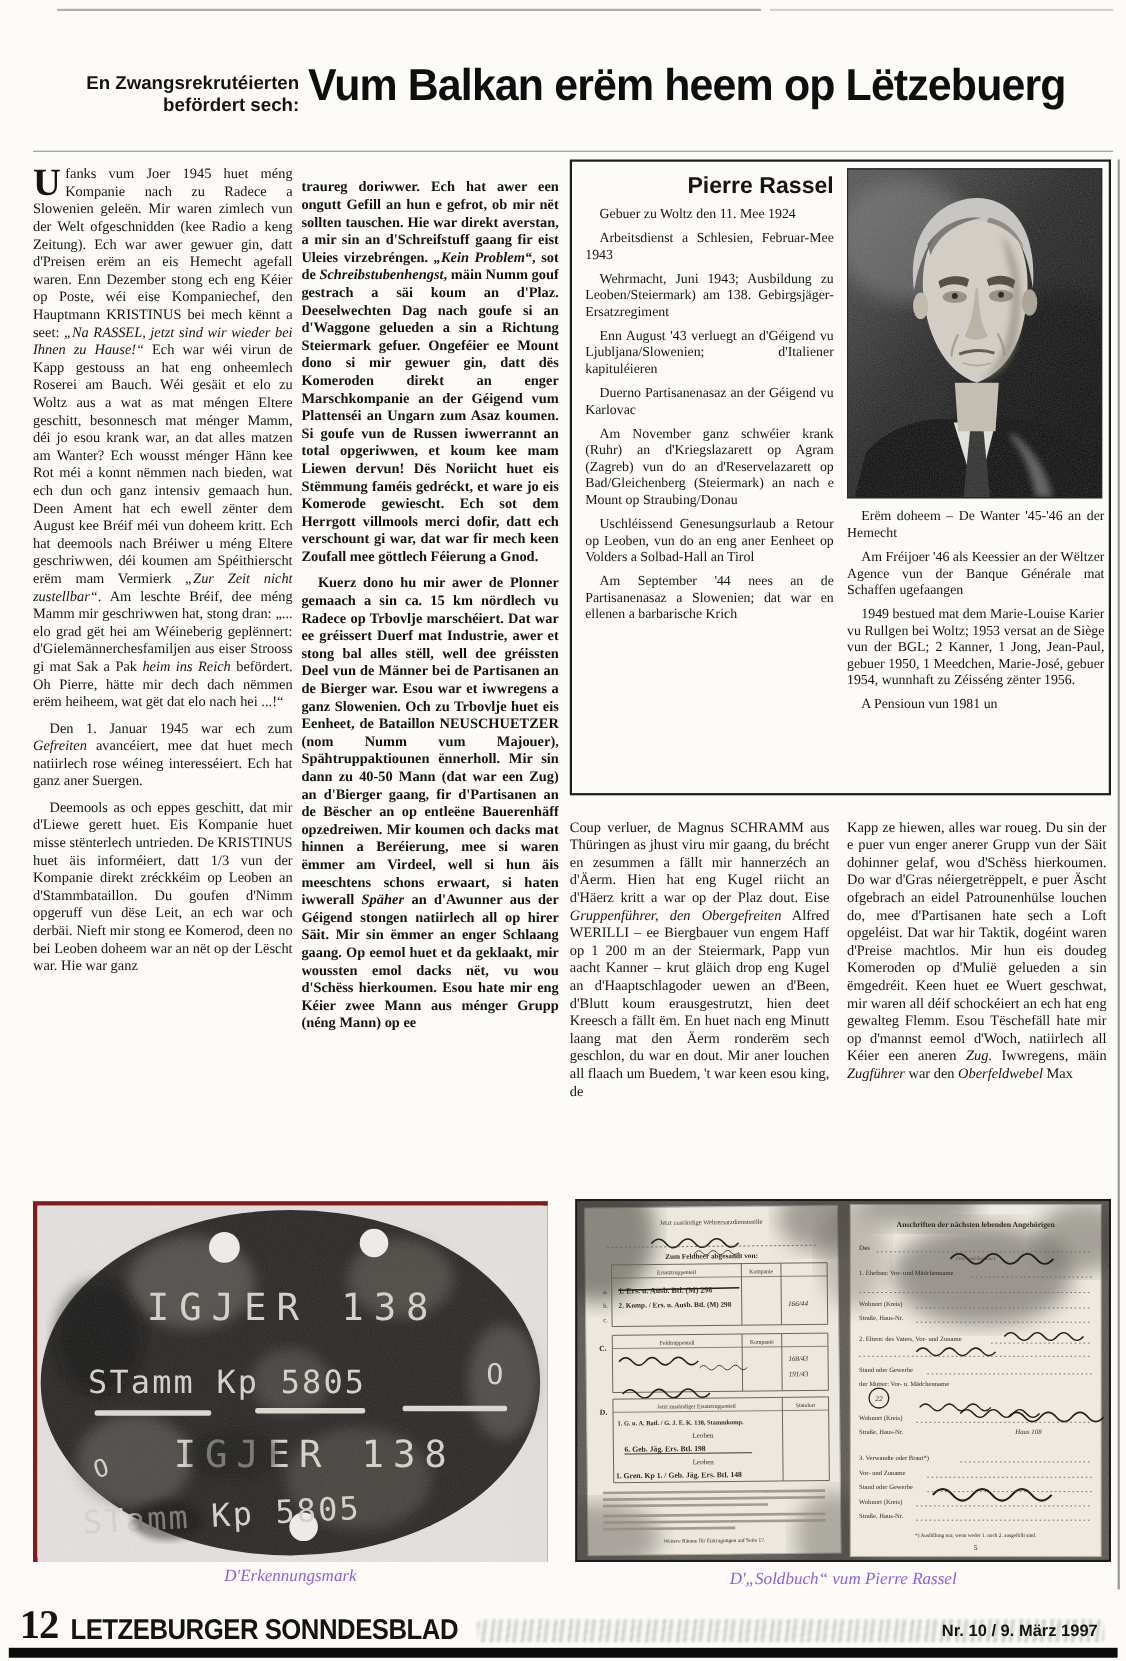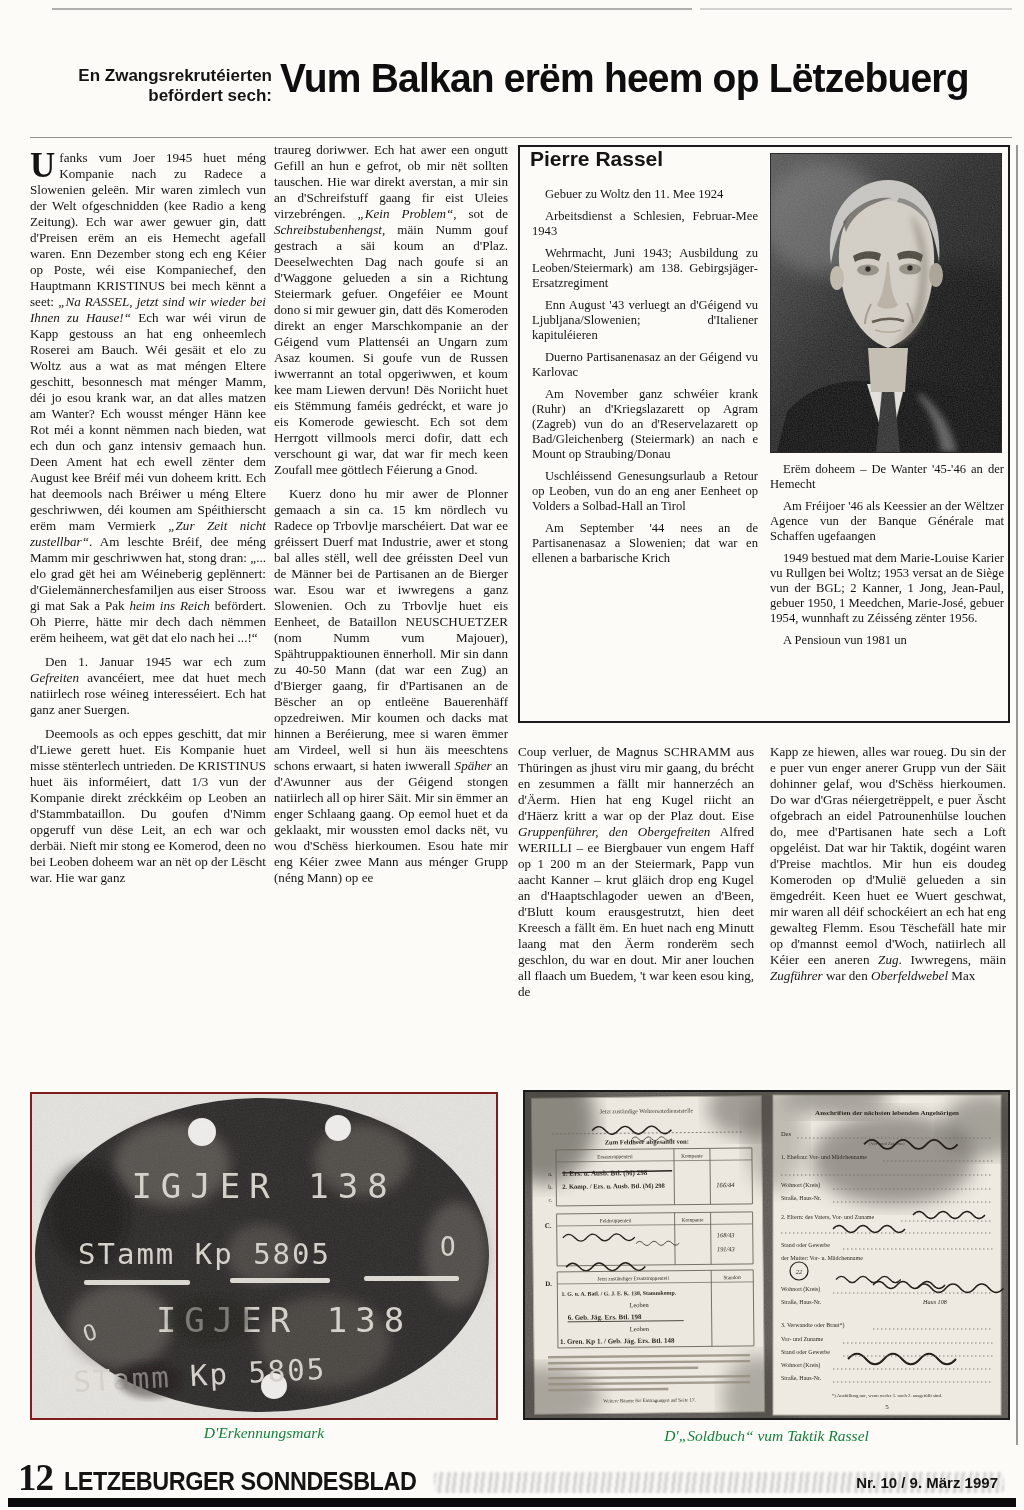--- a/index.html
+++ b/index.html
@@ -12,42 +12,42 @@
   .headline{position:absolute;left:280px;top:56px;width:736px;
             font-family:"Liberation Sans",sans-serif;font-weight:bold;font-size:39px;
             letter-spacing:-0.8px;white-space:nowrap;color:#0e0e0e;transform:scaleY(1.04);}
   
   .col{position:absolute;font-size:13.1px;line-height:16px;text-align:justify;overflow:hidden;}
   .col p{margin:0 0 8px;text-indent:15px;}
   .col p.noindent{text-indent:0;}
   .it{font-style:italic;}
   .dropcap{float:left;font-weight:bold;font-size:35px;line-height:27px;padding:2px 4px 0 0;}
   .c1{left:30px;top:150px;width:236px;height:930px;}
-  .c2{left:274px;top:142px;width:234px;height:930px;}
+  .c2{left:274px;top:162px;width:234px;height:930px;font-weight:bold;}
   .c3{left:518px;top:744px;width:236px;height:334px;}
   .c4{left:770px;top:744px;width:236px;height:334px;}
   
   .bio-box{position:absolute;left:518px;top:145px;width:492px;height:578px;
            border:2px solid #1c1c1c;box-sizing:border-box;background:#fcfbf8;}
-  .bio-title{position:absolute;left:10px;top:0;width:228px;text-align:left;
+  .bio-title{position:absolute;left:10px;top:10px;width:228px;text-align:right;
              font-family:"Liberation Sans",sans-serif;font-weight:bold;font-size:21px;}
   .bio-col{position:absolute;left:12px;top:40px;width:226px;height:528px;
            font-size:12.6px;line-height:15px;text-align:justify;overflow:hidden;}
   .bio-col p{margin:0 0 7px;text-indent:13px;}
   .photo-col{position:absolute;left:250px;top:6px;width:234px;}
   .portrait-frame{width:230px;height:298px;border:1px solid #2a2a2a;background:#222;}
   .photo-col .cap{margin-top:9px;font-size:12.6px;line-height:15px;text-align:justify;
                   height:212px;overflow:hidden;}
   .photo-col .cap p{margin:0 0 7px;text-indent:13px;}
   
   .photo-left{position:absolute;left:30px;top:1092px;width:468px;height:328px;
-              border:2px solid #7f1d1d;box-sizing:border-box;background:#e7e5e0;}
+              border:4px solid #7f1d1d;box-sizing:border-box;background:#e7e5e0;}
   .photo-right{position:absolute;left:523px;top:1090px;width:487px;height:330px;
                border:2px solid #1b1b1b;box-sizing:border-box;background:#585451;}
-  .caption{position:absolute;text-align:center;font-style:italic;font-size:15.5px;color:#15803d;}
+  .caption{position:absolute;text-align:center;font-style:italic;font-size:15.5px;color:#8b5cf6;}
   .cap-left{left:30px;top:1424px;width:468px;}
   .cap-right{left:523px;top:1427px;width:487px;}
   
   .f-num{position:absolute;left:18px;top:1456px;font-family:Liberation Serif, serif;
          font-weight:bold;font-size:37px;letter-spacing:-1px;}
   .f-pub{position:absolute;left:64px;top:1466px;font-family:"Liberation Sans",sans-serif;
          font-weight:bold;font-size:26px;letter-spacing:-0.5px;transform:scaleX(0.9);
          transform-origin:left center;white-space:nowrap;}
   .f-smudge{position:absolute;left:434px;top:1472px;width:570px;height:21px;border-radius:4px;
             background:repeating-linear-gradient(97deg,rgba(105,105,105,.45) 0 2px,
@@ -317,21 +317,21 @@
           <text x="8" y="272" font-size="6" class="serif">Wohnort (Kreis)</text>
           <line x1="60" y1="274" x2="220" y2="274" stroke="#6a645a" stroke-width=".8" stroke-dasharray="1.5 2.5"></line>
           <text x="8" y="285" font-size="6" class="serif">Straße, Haus-Nr.</text>
           <line x1="60" y1="287" x2="220" y2="287" stroke="#6a645a" stroke-width=".8" stroke-dasharray="1.5 2.5"></line>
           <text x="114" y="302" text-anchor="middle" font-size="4.8" class="serif">*) Ausfüllung nur, wenn weder 1. noch 2. ausgefüllt sind.</text>
           <text x="114" y="314" text-anchor="middle" font-size="7" class="serif">5</text>
         </g>
       </g>
     </svg>
   </div>
-  <div class="caption cap-right">D'„Soldbuch“ vum Taktik Rassel</div>
+  <div class="caption cap-right">D'„Soldbuch“ vum Pierre Rassel</div>
 
   <div class="f-num">12</div>
   <div class="f-pub">LETZEBURGER SONNDESBLAD</div>
   <div class="f-smudge"></div>
   <div class="f-issue">Nr. 10 / 9. März 1997</div>
   <div class="f-bar"></div>
 
 </div>
 
 </body></html>

